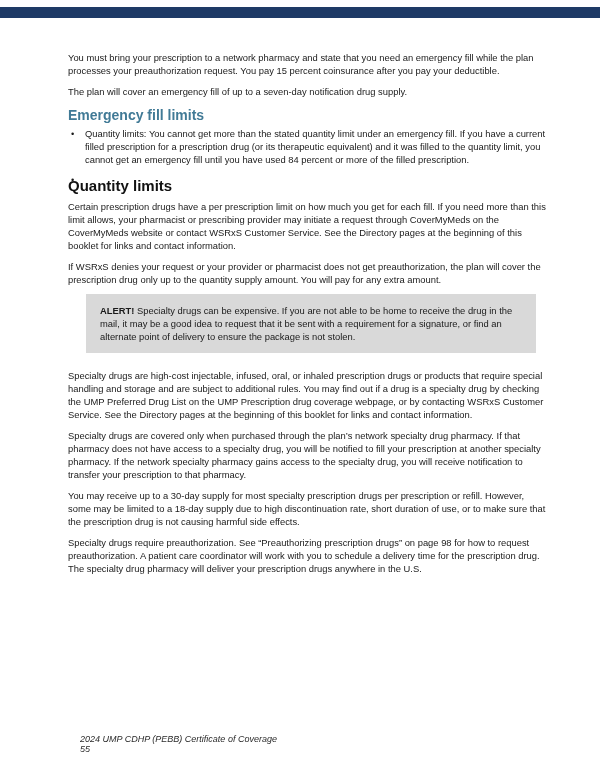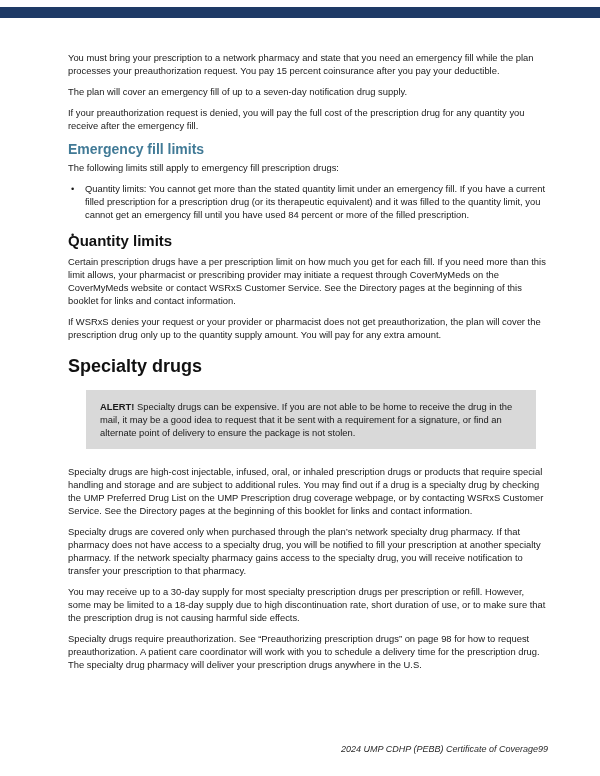--- a/index.html
+++ b/index.html
@@ -77,67 +77,65 @@
     margin: 0 12px 16px 18px;
     padding: 10px 14px 10px 14px;
   }
   .alert-box .body { margin: 0; }
   .footer {
     position: absolute;
     left: 80px;
     right: 52px;
     bottom: 22px;
     display: flex;
-    justify-content: flex-end;
+    justify-content: space-between;
     font-size: 9px;
     font-style: italic;
     color: #2b2b2b;
+    flex-direction: column;
   }
 </style>
 </head>
 <body>
 
 <div class="page">
 
   <div class="top-bar"></div>
 
   <div class="content">
 
     <p class="body">You must bring your prescription to a network pharmacy and state that you need an emergency fill while the plan processes your preauthorization request. You pay 15 percent coinsurance after you pay your deductible.</p>
     <p class="body">The plan will cover an emergency fill of up to a seven-day notification drug supply.</p>
-    <p class="body">If your preauthorization request is denied, you will pay the full cost of the prescription drug for any quantity you receive after the emergency fill.</p>
 
     <h2 class="subheading">Emergency fill limits</h2>
-    <p class="body">The following limits still apply to emergency fill prescription drugs:</p>
 
     <ul class="bullets">
       <li>
         <span class="bullet-marker">•</span>
         <span>Quantity limits: You cannot get more than the stated quantity limit under an emergency fill. If you have a current filled prescription for a prescription drug (or its therapeutic equivalent) and it was filled to the quantity limit, you cannot get an emergency fill until you have used 84 percent or more of the filled prescription.</span>
       </li>
       <li>
         <span class="bullet-marker">•</span>
       </li>
     </ul>
 
     <h2 class="section-heading">Quantity limits</h2>
     <p class="body">Certain prescription drugs have a per prescription limit on how much you get for each fill. If you need more than this limit allows, your pharmacist or prescribing provider may initiate a request through CoverMyMeds on the CoverMyMeds website or contact WSRxS Customer Service. See the Directory pages at the beginning of this booklet for links and contact information.</p>
     <p class="body">If WSRxS denies your request or your provider or pharmacist does not get preauthorization, the plan will cover the prescription drug only up to the quantity supply amount. You will pay for any extra amount.</p>
 
-    <h1 class="big-heading">Specialty drugs</h1>
 
     <div class="alert-box">
       <p class="body"><strong>ALERT!</strong><span> Specialty drugs can be expensive. If you are not able to be home to receive the drug in the mail, it may be a good idea to request that it be sent with a requirement for a signature, or find an alternate point of delivery to ensure the package is not stolen.</span></p>
     </div>
 
     <p class="body">Specialty drugs are high-cost injectable, infused, oral, or inhaled prescription drugs or products that require special handling and storage and are subject to additional rules. You may find out if a drug is a specialty drug by checking the UMP Preferred Drug List on the UMP Prescription drug coverage webpage, or by contacting WSRxS Customer Service. See the Directory pages at the beginning of this booklet for links and contact information.</p>
     <p class="body">Specialty drugs are covered only when purchased through the plan’s network specialty drug pharmacy. If that pharmacy does not have access to a specialty drug, you will be notified to fill your prescription at another specialty pharmacy. If the network specialty pharmacy gains access to the specialty drug, you will receive notification to transfer your prescription to that pharmacy.</p>
     <p class="body">You may receive up to a 30-day supply for most specialty prescription drugs per prescription or refill. However, some may be limited to a 18-day supply due to high discontinuation rate, short duration of use, or to make sure that the prescription drug is not causing harmful side effects.</p>
     <p class="body">Specialty drugs require preauthorization. See “Preauthorizing prescription drugs” on page 98 for how to request preauthorization. A patient care coordinator will work with you to schedule a delivery time for the prescription drug. The specialty drug pharmacy will deliver your prescription drugs anywhere in the U.S.</p>
 
   </div>
 
   <div class="footer">
     <span>2024 UMP CDHP (PEBB) Certificate of Coverage</span>
-    <span>99</span>
+    <span>55</span>
   </div>
 
 </div>
 
 </body></html>

